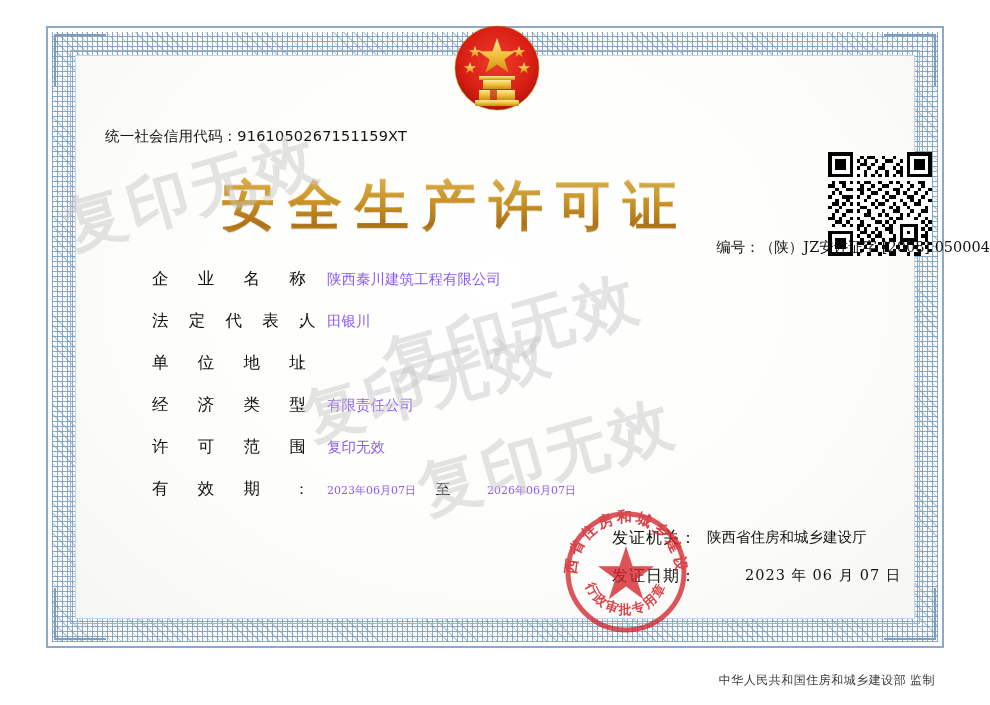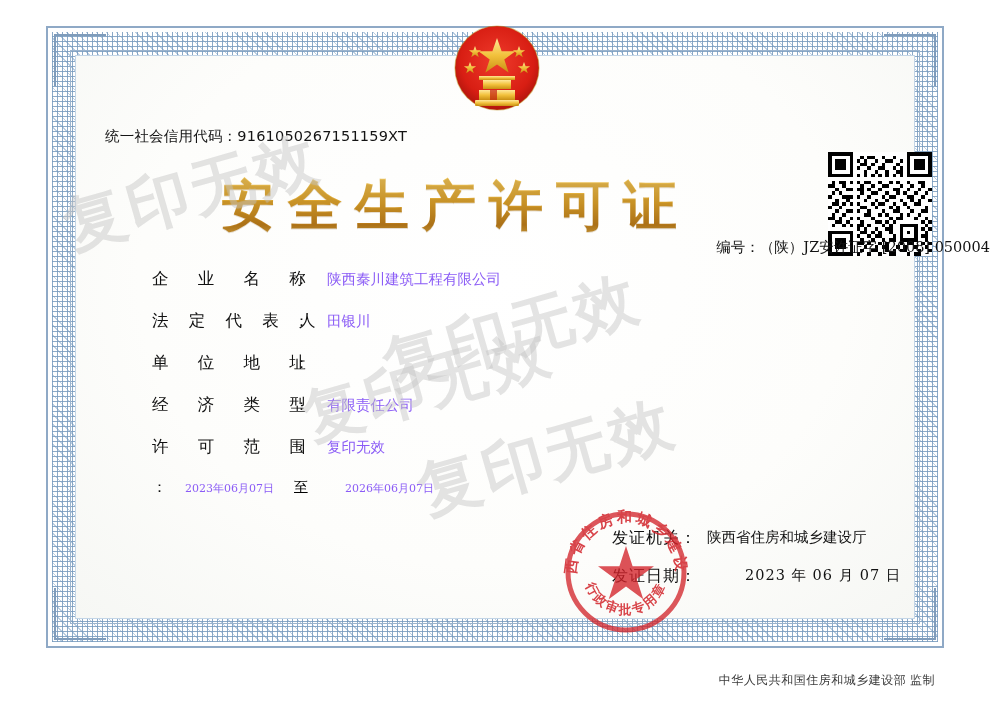--- a/index.html
+++ b/index.html
@@ -607,20 +607,21 @@
       <span class="field-value">有限责任公司</span>
     </div>
 
     <div class="field-row">
       <span class="field-label sp3">许 可 范 围</span>
       <span class="field-colon">：</span>
       <span class="field-value">复印无效</span>
     </div>
 
     <div class="field-row">
+      <span class="field-label sp3">有 效 期</span>
       <span class="field-colon">：</span>
       <span class="field-value mono-date">2023年06月07日</span>
       <span class="valid-sep">至</span>
       <span class="field-value mono-date">2026年06月07日</span>
     </div>
 
   </div>
 
   <div class="issuer">
     <div class="issuer-row">

